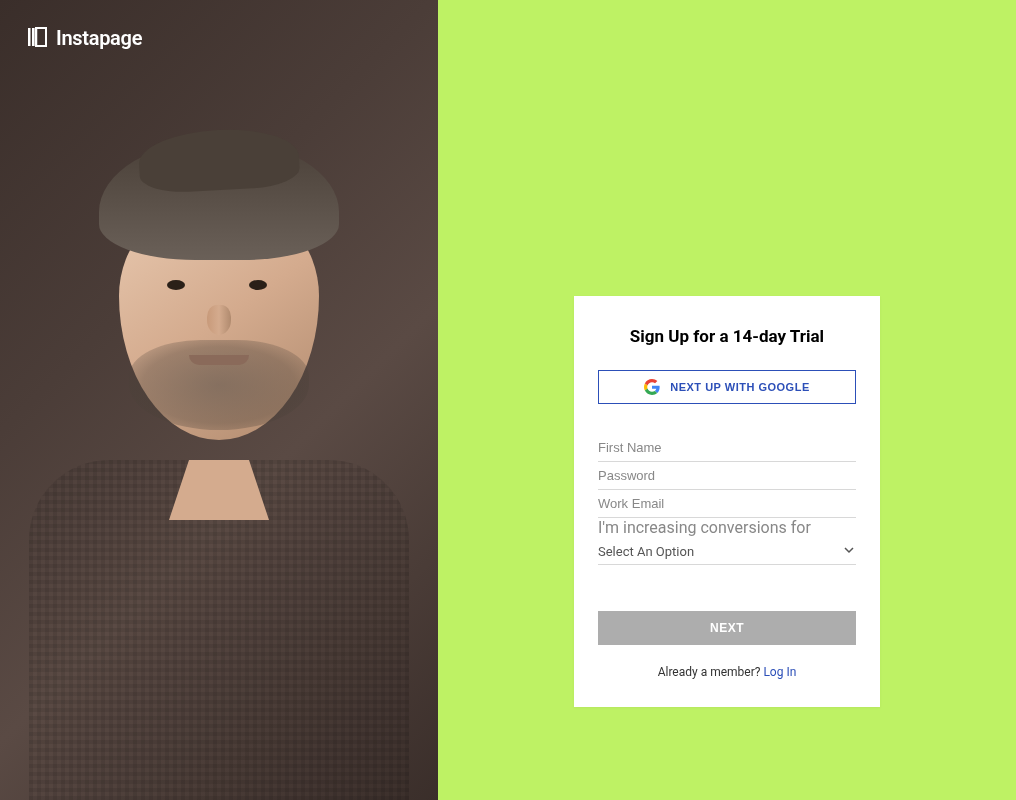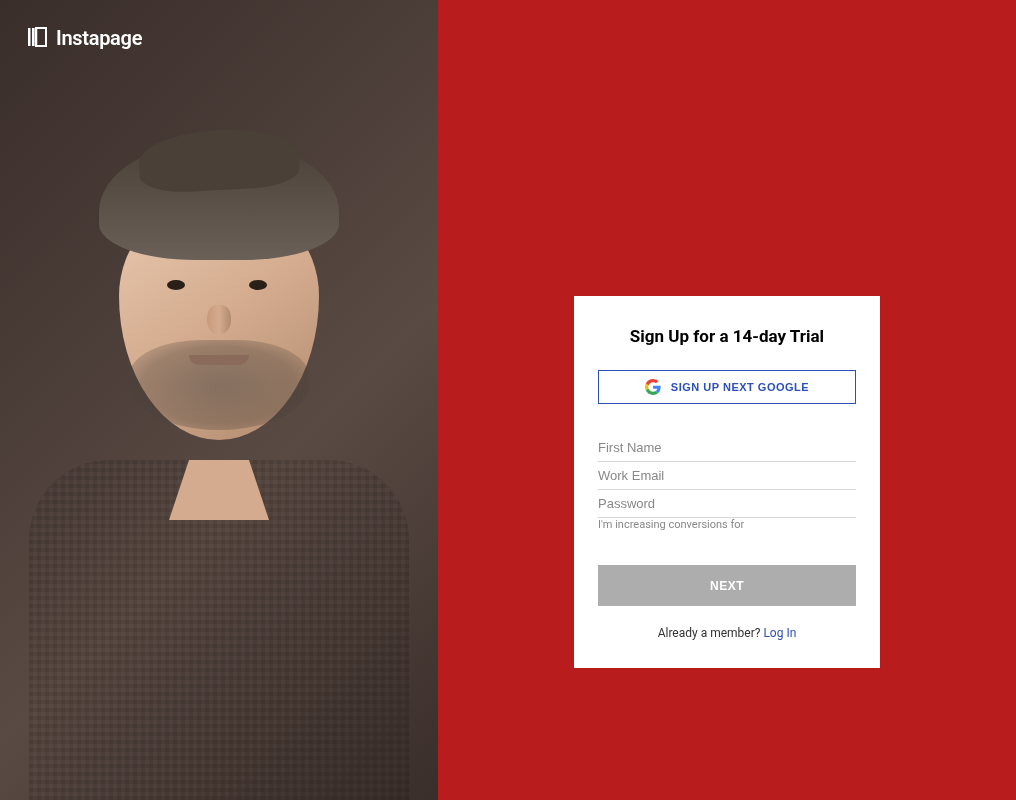--- a/index.html
+++ b/index.html
@@ -132,21 +132,21 @@
   bottom: 280px;
   left: 50%;
   transform: translateX(-50%);
   width: 100px;
   height: 60px;
   background: #d4ab8e;
   clip-path: polygon(20% 0%, 80% 0%, 100% 100%, 0% 100%);
 }
 .right-panel {
   flex: 1;
-  background: #b91c1c;
+  background: #bef264;
   position: relative;
 }
 .signup-card {
   position: absolute;
   top: 296px;
   left: 136px;
   width: 306px;
   background: #fff;
   padding: 30px 24px 28px 24px;
   box-shadow: 0 1px 3px rgba(0,0,0,0.05);
@@ -185,21 +185,21 @@
   padding: 6px 0;
   font-size: 13px;
   color: #333;
   outline: none;
   background: transparent;
 }
 .form-input::placeholder {
   color: #888;
 }
 .select-label {
-  font-size: 11px;
+  font-size: 16px;
   color: #888;
   margin-bottom: 4px;
   display: block;
 }
 .select-wrapper {
   position: relative;
   border-bottom: 1px solid #d8d8d8;
   padding-bottom: 4px;
 }
 .select-value {
@@ -207,29 +207,29 @@
   color: #555;
   cursor: pointer;
 }
 .chevron {
   position: absolute;
   right: 2px;
   top: 4px;
 }
 .next-btn {
   width: 100%;
-  height: 41px;
+  height: 34px;
   background: #adadad;
   border: none;
   color: #fff;
   font-size: 12px;
   font-weight: 600;
   letter-spacing: 0.5px;
   cursor: pointer;
-  margin-top: 24px;
+  margin-top: 36px;
 }
 .footer-text {
   text-align: center;
   font-size: 12px;
   color: #333;
   margin-top: 20px;
 }
 .footer-link {
   color: #2c4fb8;
   text-decoration: none;
@@ -268,35 +268,41 @@
   <div class="signup-card">
     <h1 class="card-title">Sign Up for a 14-day Trial</h1>
 
     <button class="google-btn">
       <svg width="16" height="16" viewBox="0 0 48 48">
         <path fill="#EA4335" d="M24 9.5c3.54 0 6.71 1.22 9.21 3.6l6.85-6.85C35.9 2.38 30.47 0 24 0 14.62 0 6.51 5.38 2.56 13.22l7.98 6.19C12.43 13.72 17.74 9.5 24 9.5z"></path>
         <path fill="#4285F4" d="M46.98 24.55c0-1.57-.15-3.09-.38-4.55H24v9.02h12.94c-.58 2.96-2.26 5.48-4.78 7.18l7.73 6c4.51-4.18 7.09-10.36 7.09-17.65z"></path>
         <path fill="#FBBC05" d="M10.53 28.59c-.48-1.45-.76-2.99-.76-4.59s.27-3.14.76-4.59l-7.98-6.19C.92 16.46 0 20.12 0 24c0 3.88.92 7.54 2.56 10.78l7.97-6.19z"></path>
         <path fill="#34A853" d="M24 48c6.48 0 11.93-2.13 15.89-5.81l-7.73-6c-2.15 1.45-4.92 2.3-8.16 2.3-6.26 0-11.57-4.22-13.47-9.91l-7.98 6.19C6.51 42.62 14.62 48 24 48z"></path>
       </svg>
-      <span class="google-btn-text">SIGN UP NEXT GOOGLE</span>
+      <span class="google-btn-text">NEXT UP WITH GOOGLE</span>
     </button>
 
     <div class="form-field">
       <input class="form-input" type="text" placeholder="First Name" style="">
     </div>
     <div class="form-field">
+      <input class="form-input" type="password" placeholder="Password" style="">
+    </div>
+    <div class="form-field">
       <input class="form-input" type="email" placeholder="Work Email" style="">
-    </div>
-    <div class="form-field">
-      <input class="form-input" type="password" placeholder="Password" style="">
     </div>
 
     <div class="form-field" style="margin-bottom:10px;">
       <span class="select-label">I'm increasing conversions for</span>
+      <div class="select-wrapper">
+        <span class="select-value">Select An Option</span>
+        <svg class="chevron" width="10" height="10" viewBox="0 0 10 10">
+          <path d="M1 3 L5 7 L9 3" fill="none" stroke="#555" stroke-width="1.5"></path>
+        </svg>
+      </div>
     </div>
 
     <button class="next-btn">NEXT</button>
 
     <div class="footer-text">
       <span>Already a member? </span><a class="footer-link">Log In</a>
     </div>
   </div>
 </div>
 

